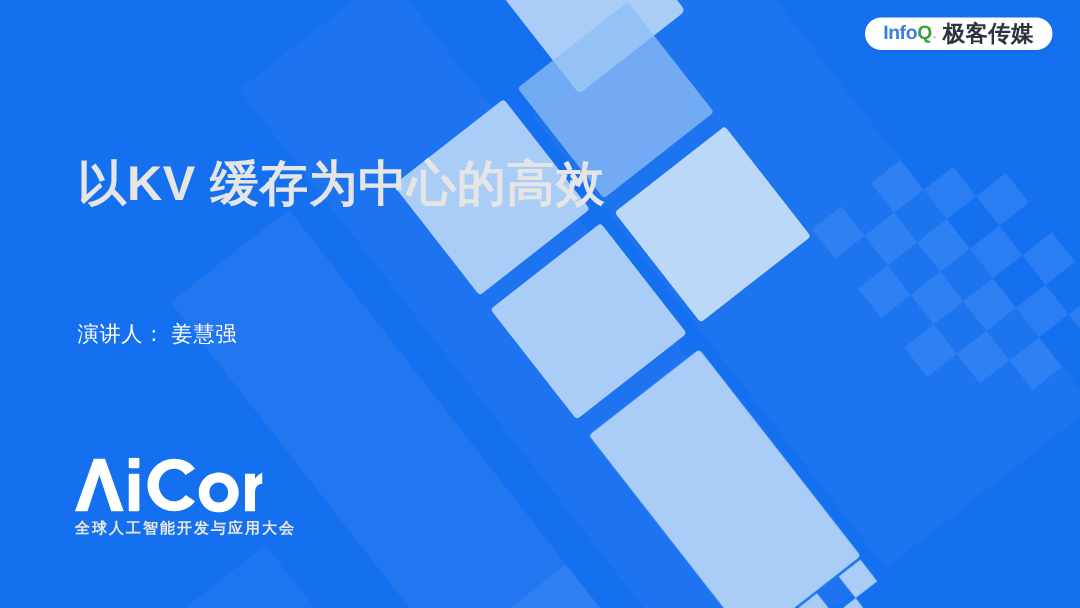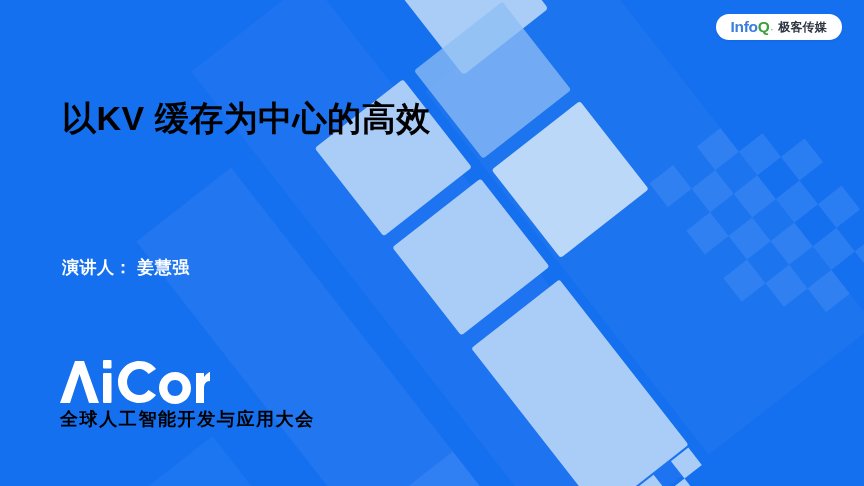--- a/index.html
+++ b/index.html
@@ -45,76 +45,77 @@
     font-weight: bold;
     letter-spacing: -0.3px;
     line-height: 1;
     display: flex;
     align-items: flex-end;
   }
   .infoq-info { color: #3b7ee0; }
   .infoq-q    { color: #3aa03a; }
   .infoq-dot  { color: #9aa3ad; font-size: 9px; margin-left: 1px; }
   .infoq-cn {
-    font-size: 12px;
+    font-size: 18px;
     font-weight: bold;
     color: #2c3440;
     line-height: 1;
     letter-spacing: 0.2px;
   }
 
   
   .title-block {
     position: absolute;
     left: 62px;
     top: 92px;
     width: 520px;
   }
   .title-line {
-    color: #000000;
-    font-size: 34px;
+    color: #e5e5e5;
+    font-size: 39px;
     line-height: 52px;
     font-weight: bold;
     letter-spacing: 0.5px;
     white-space: nowrap;
+    margin-top: 30px;
   }
 
   
   .speaker-block {
     position: absolute;
     left: 62px;
     top: 256px;
   }
   .speaker-name {
     color: #ffffff;
     font-size: 17px;
     line-height: 24px;
     letter-spacing: 0.5px;
-    font-weight: bold;
+    font-weight: normal;
   }
   .speaker-role {
     color: rgba(255,255,255,0.62);
     font-size: 12.5px;
     line-height: 20px;
     margin-top: 6px;
     letter-spacing: 0.3px;
   }
 
   
   .aicon-block {
     position: absolute;
     left: 58px;
     bottom: 58px;
   }
   .aicon-mark {
     display: block;
   }
   .aicon-tag {
-    color: #000000;
-    font-size: 18px;
+    color: #e5e5e5;
+    font-size: 12px;
     font-weight: bold;
     letter-spacing: 1.6px;
     margin-top: 6px;
     margin-left: 2px;
     line-height: 1;
   }
 </style>
 </head>
 <body>
 

